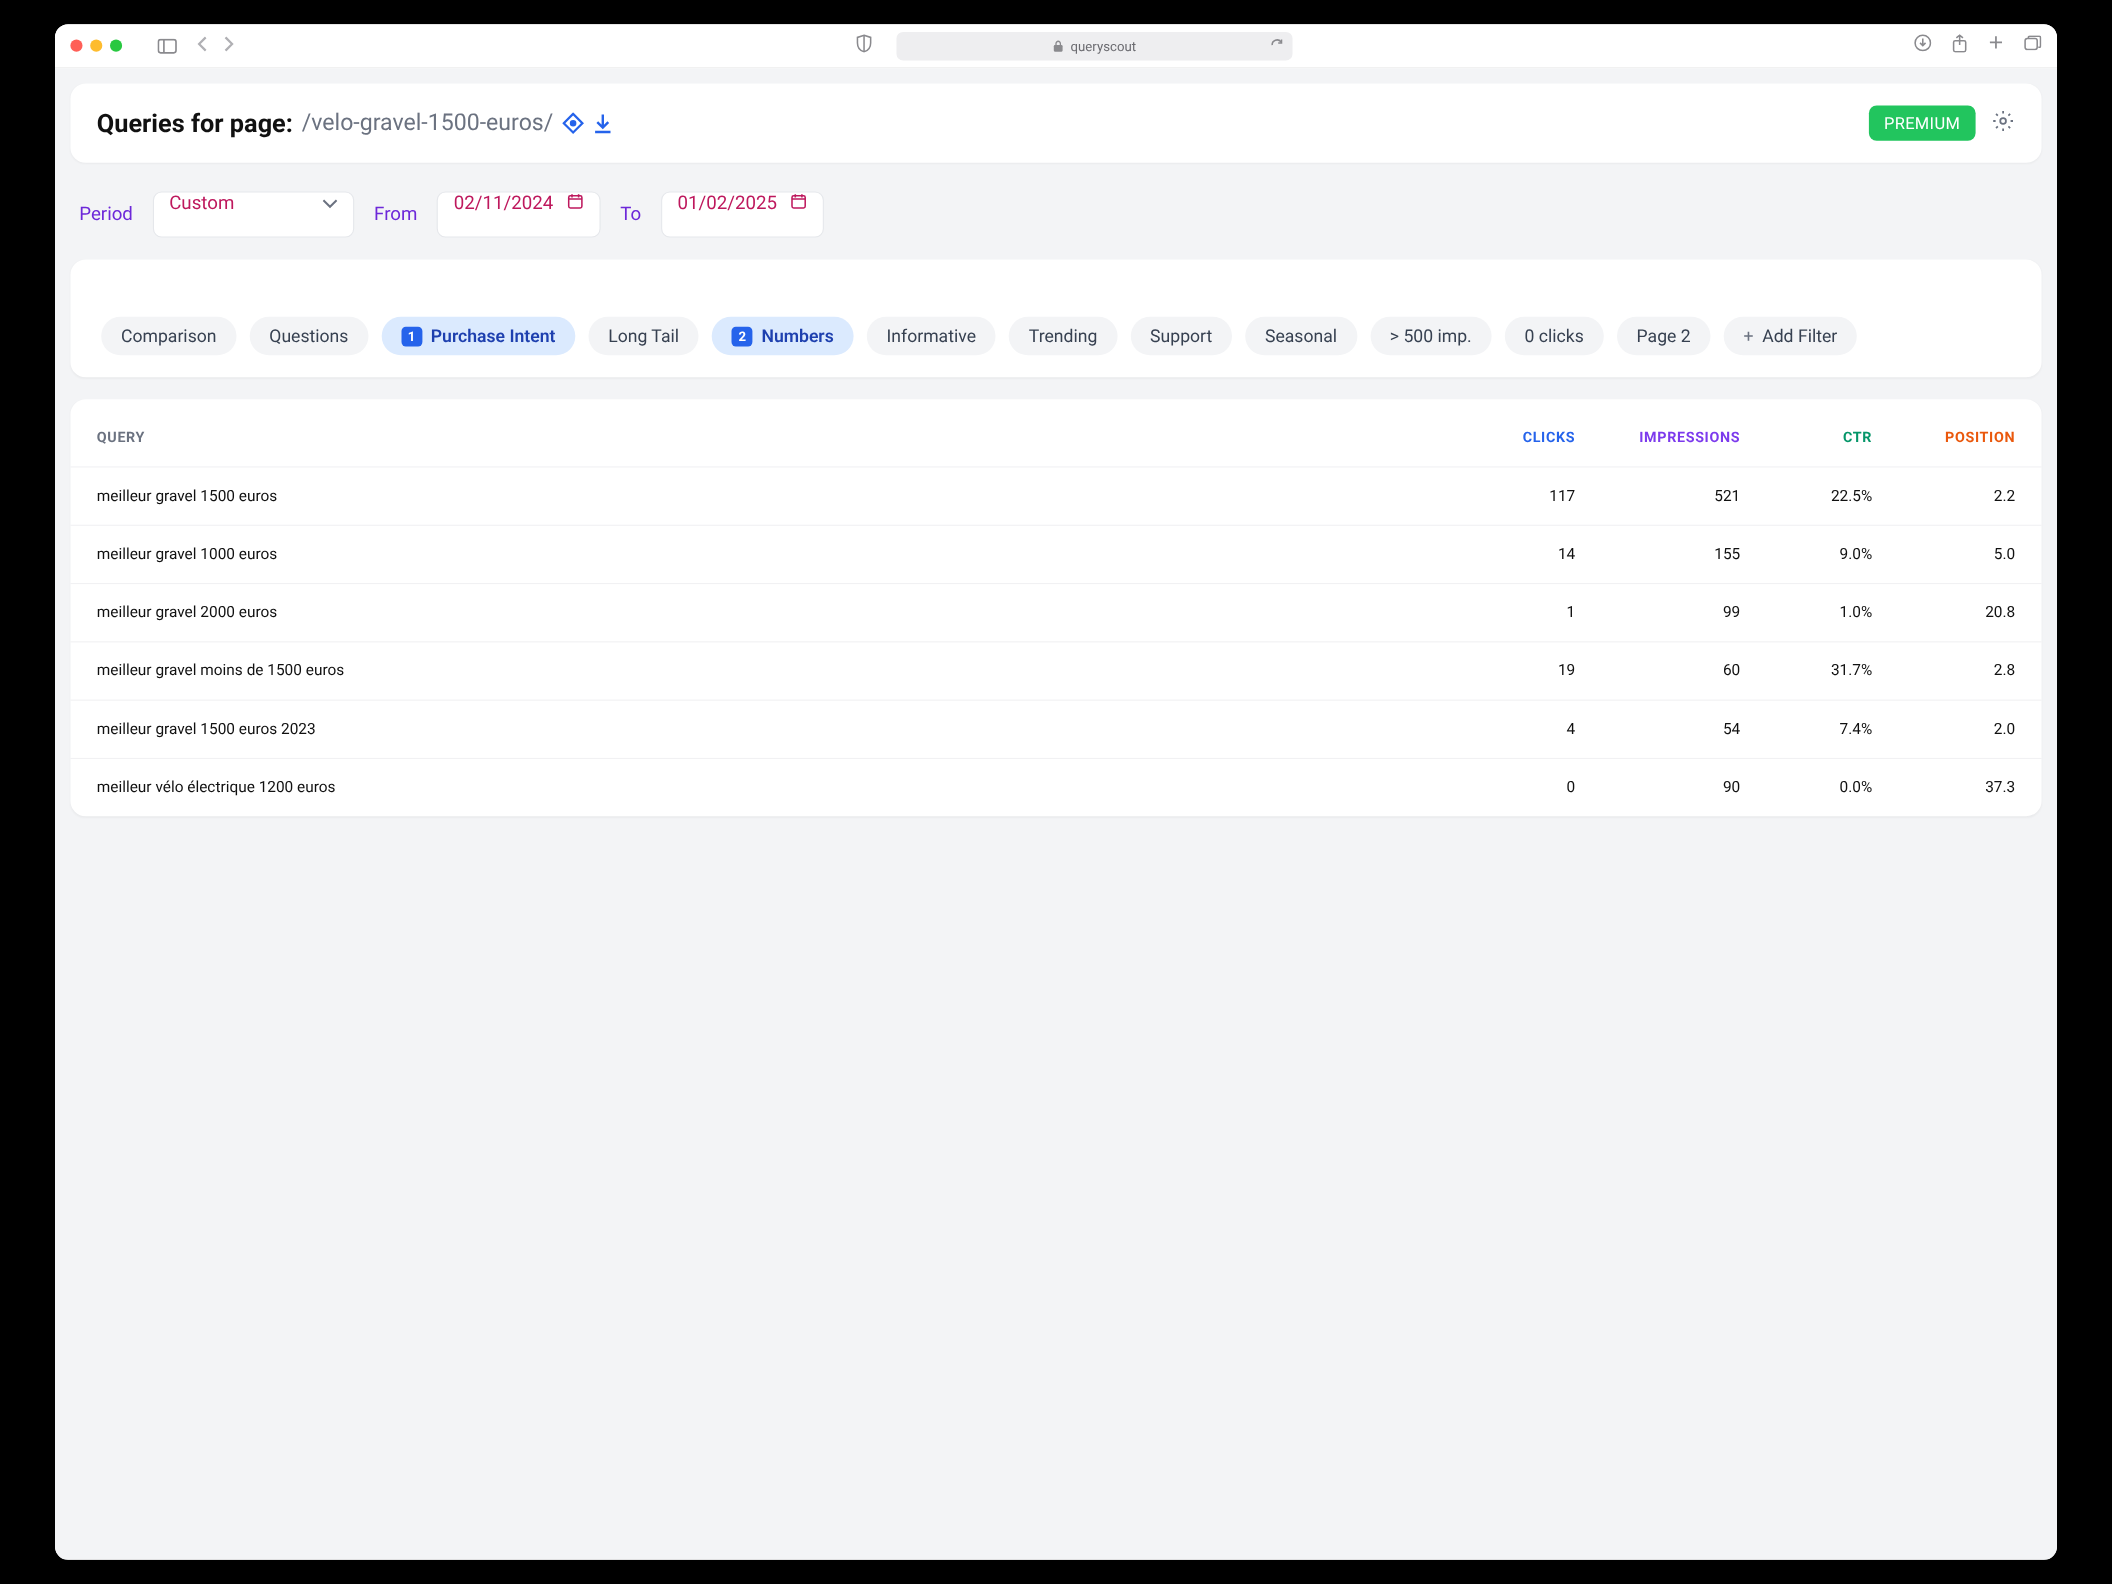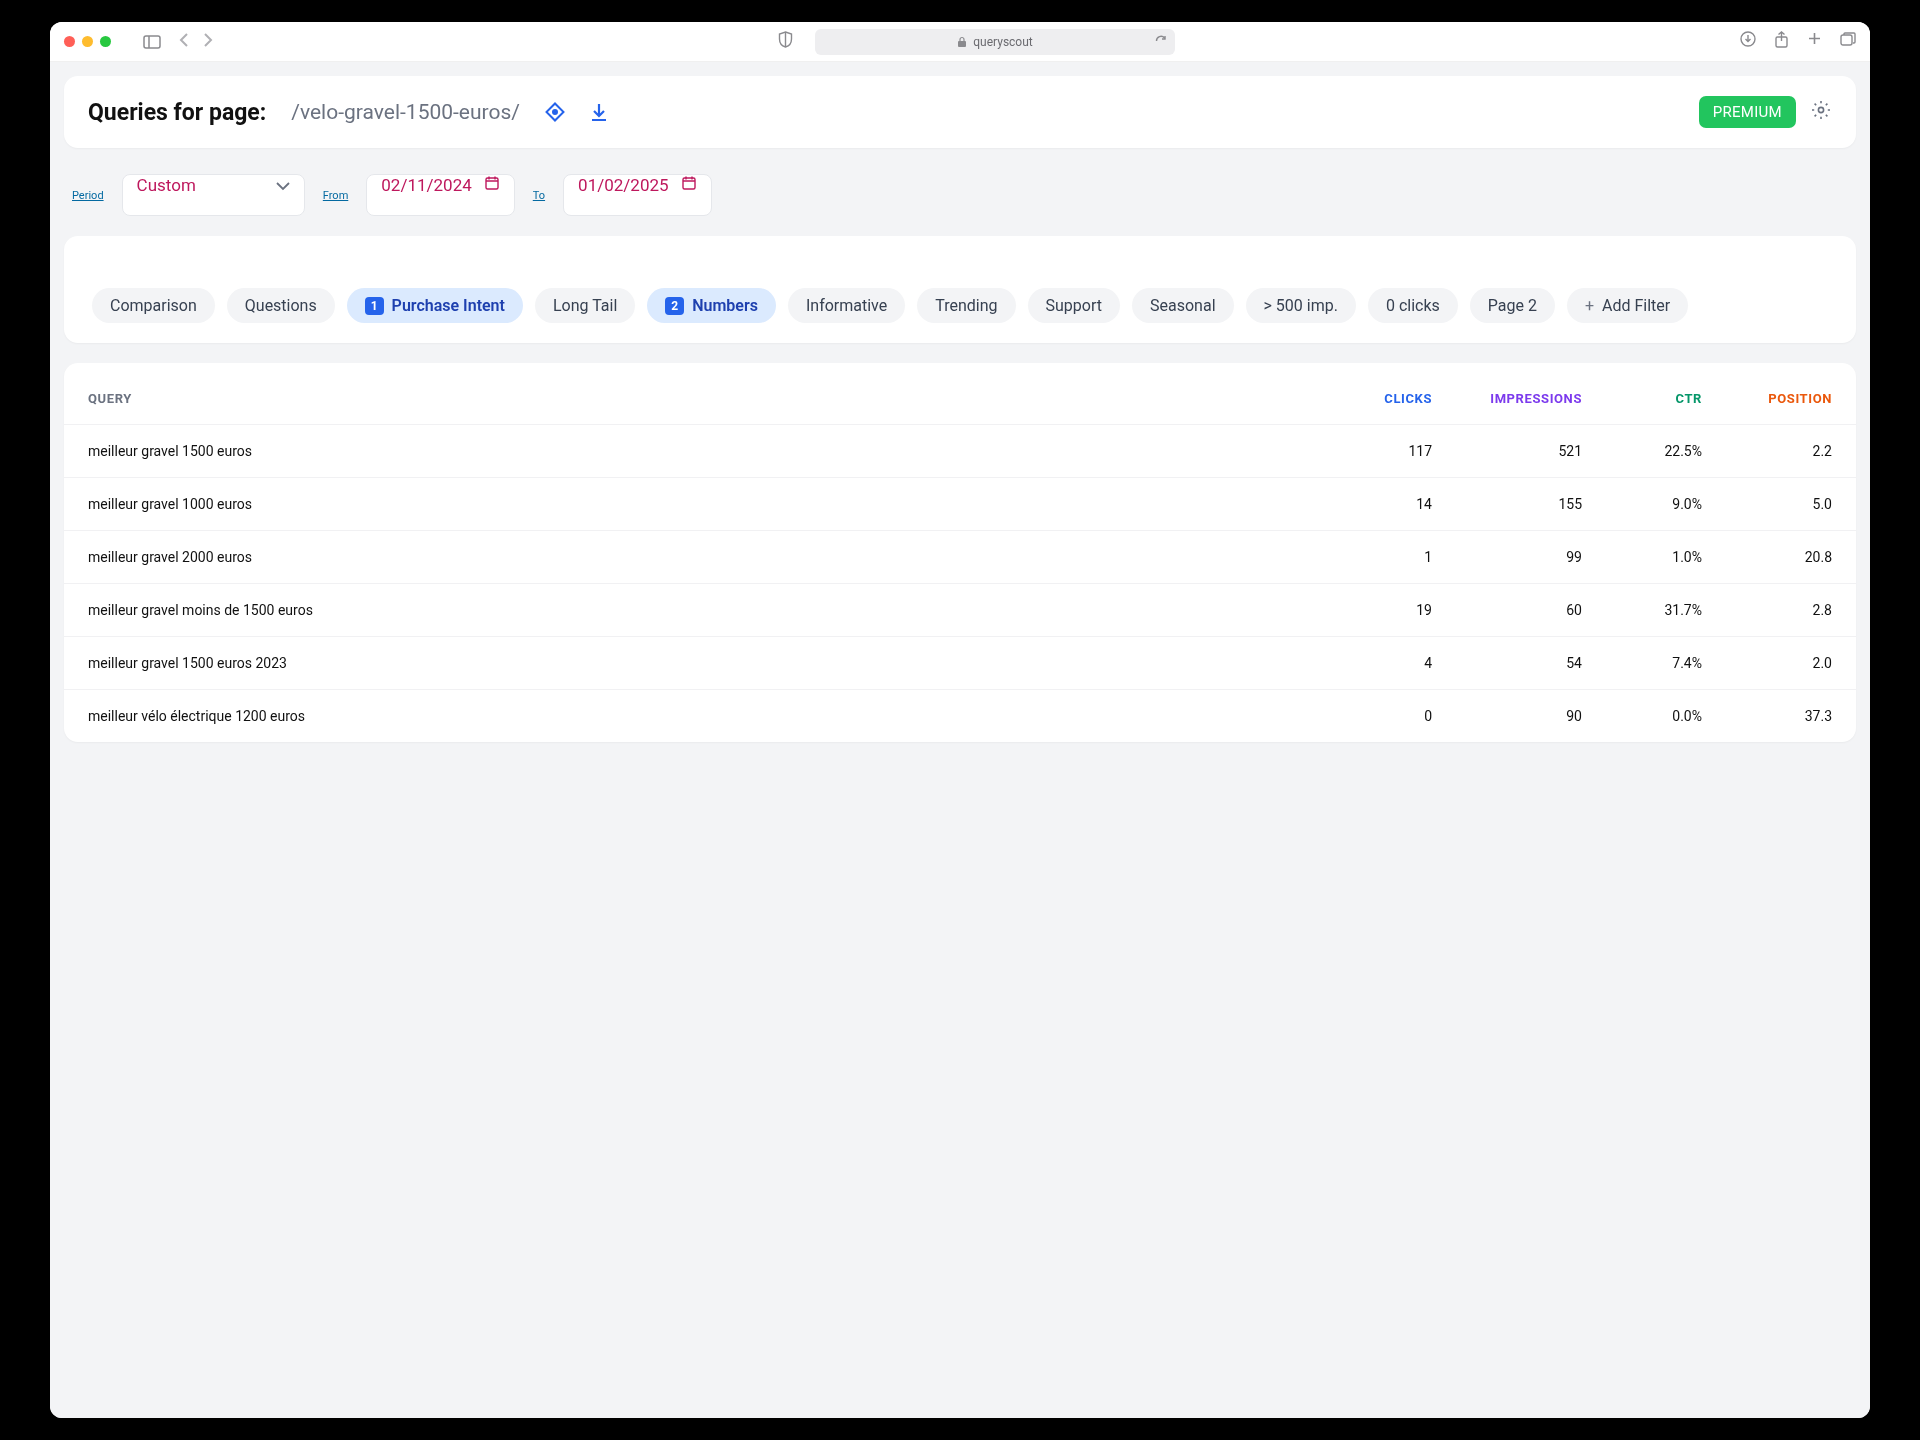--- a/index.html
+++ b/index.html
@@ -66,21 +66,21 @@
 .card {
   background: #fff;
   border-radius: 14px;
   padding: 20px 24px;
   margin-bottom: 20px;
   box-shadow: 0 1px 2px rgba(0,0,0,0.04);
 }
 .header-card {
   display: flex;
   align-items: center;
-  gap: 25px;
+  gap: 8px;
 }
 .page-title { font-size: 23px; font-weight: 700; color: #111; }
 .page-path { font-size: 21px; font-weight: 400; color: #6b7280; }
 .header-icon { display: inline-flex; }
 .header-right { margin-left: auto; display: flex; align-items: center; gap: 14px; }
 .premium-badge {
   background: #22c55e;
   color: #fff;
   font-weight: 400;
   font-size: 15px;
@@ -89,21 +89,21 @@
   letter-spacing: 0.3px;
 }
 .gear { color: #6b7280; }
 
 .period-row {
   display: flex;
   align-items: center;
   gap: 18px;
   padding: 6px 8px 20px 8px;
 }
-.period-label { color: #0369a1; font-size: 11px; text-decoration: underline; }
+.period-label { color: #6d28d9; font-size: 17px; }
 .select-box, .date-box {
   background: #fff;
   border: 1px solid #e5e7eb;
   border-radius: 8px;
   height: 42px;
   display: flex;
   align-items: flex-start;
   padding: 0 14px;
   font-size: 17px;
   color: #be185d;

